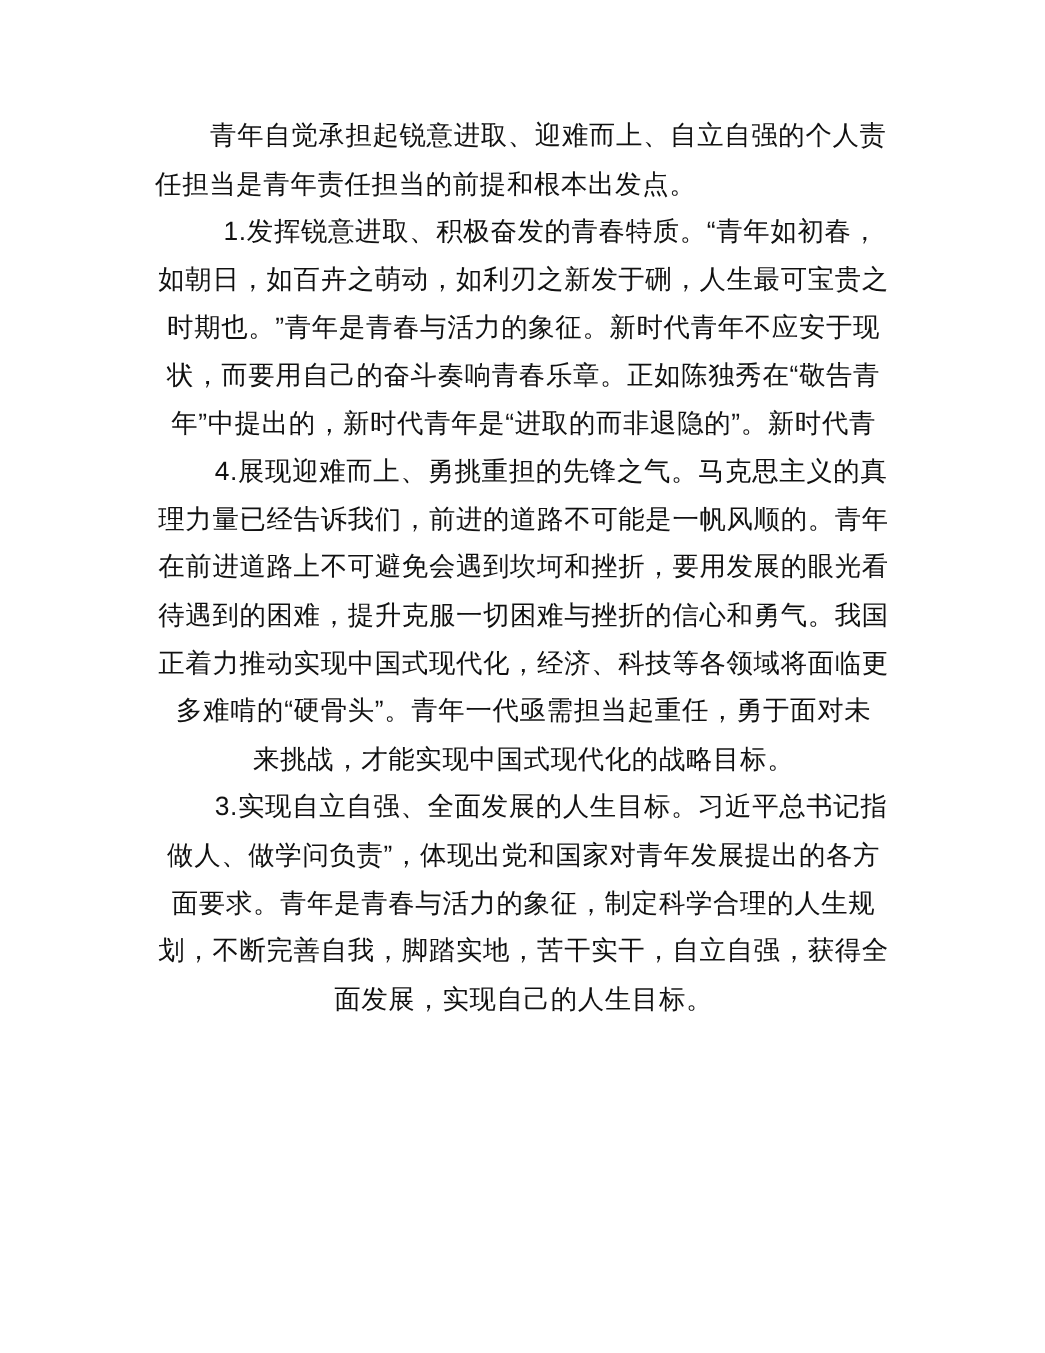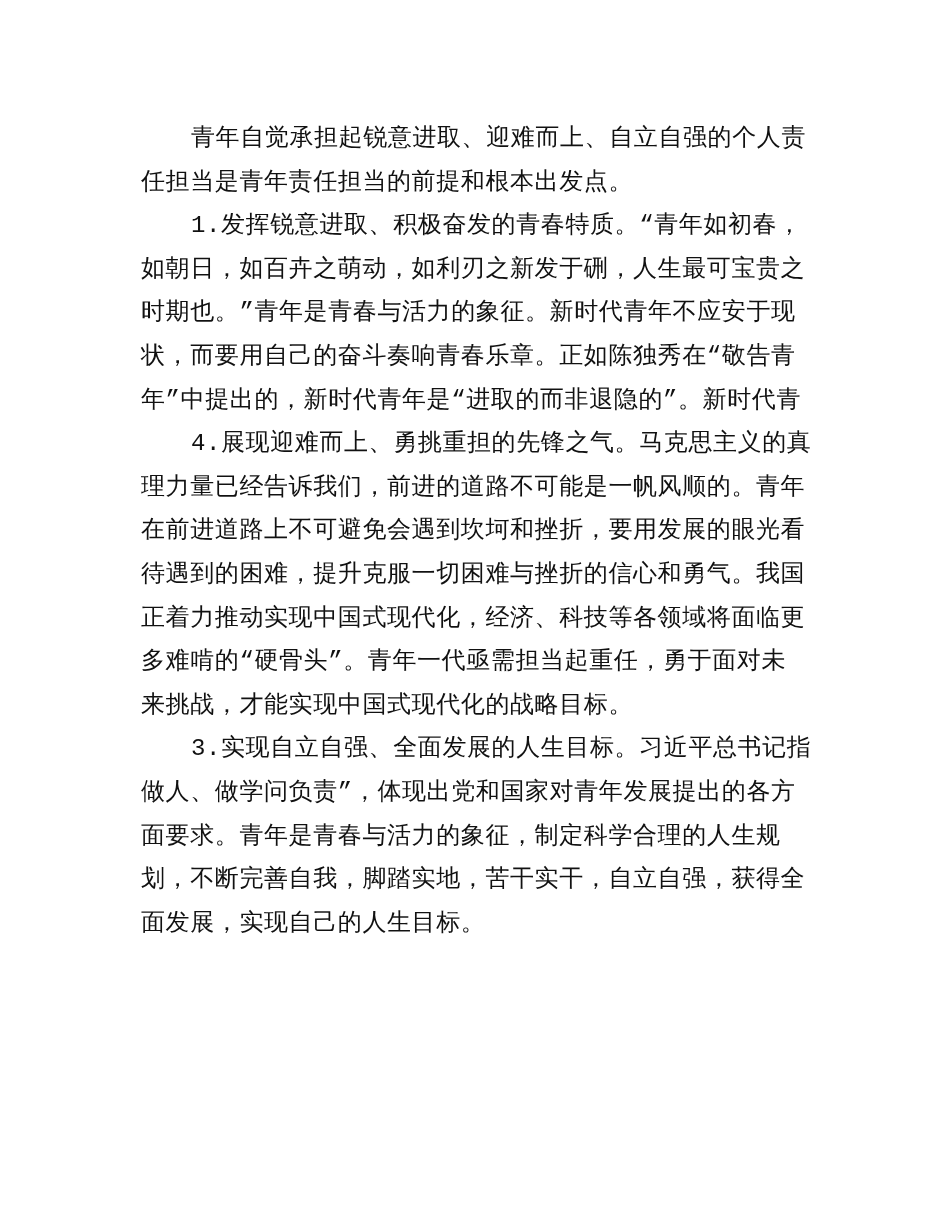--- a/index.html
+++ b/index.html
@@ -1,28 +1,28 @@
 <!DOCTYPE html>
 <html><head>
 <meta charset="utf-8">
 <style>
   html, body { margin: 0; padding: 0; background: #ffffff; }
   body { width: 950px; height: 1230px; position: relative; overflow: hidden; }
   .page {
-    position: absolute; left: 141px; top: 117px; width: 670px;
-    font-family: Liberation Mono, monospace;
+    position: absolute; left: 141px; top: 102px; width: 670px;
+    font-family: Liberation Sans, sans-serif;
     font-size: 24px; color: #111111;
   }
   .para { margin: 0 0 0 0; }
   .line {
     display: block; height: 43.6px; line-height: 43.6px;
     white-space: nowrap; letter-spacing: 0.6px;
   }
   .line.indent { padding-left: 50px; }
-  .para + .para { margin-top: 0; }
+  .para + .para { margin-top: 0; text-align: center; }
 </style>
 </head>
 <body>
 
 <div class="page">
   <div class="para">
     <span class="line indent">青年自觉承担起锐意进取、迎难而上、自立自强的个人责</span>
     <span class="line">任担当是青年责任担当的前提和根本出发点。</span>
   </div>
   <div class="para">

